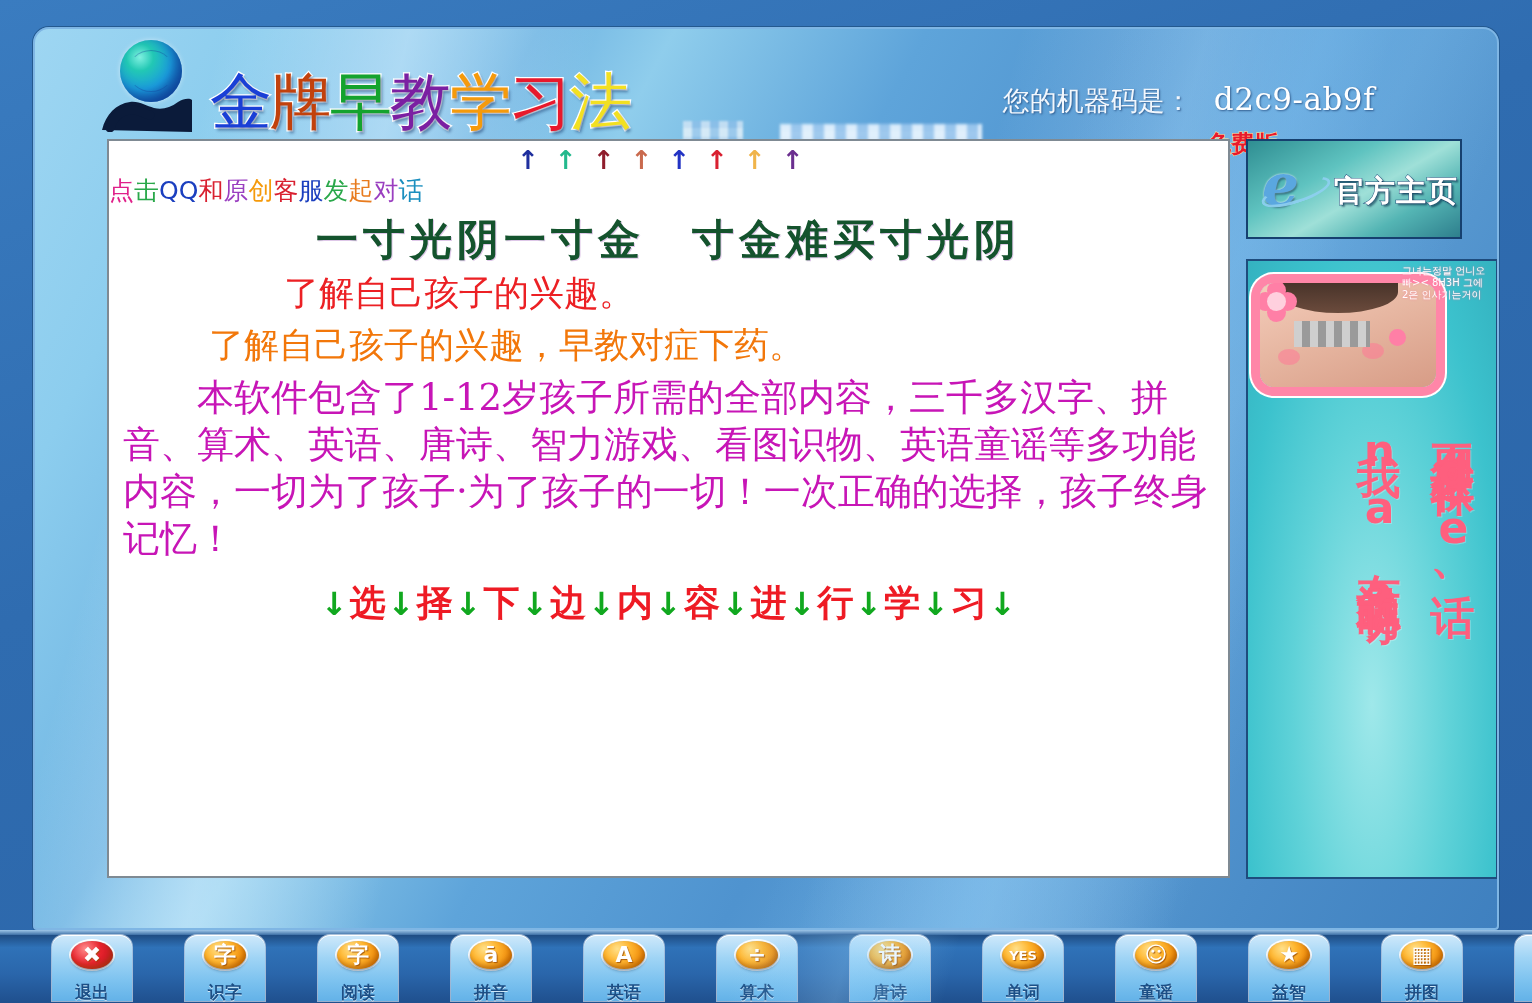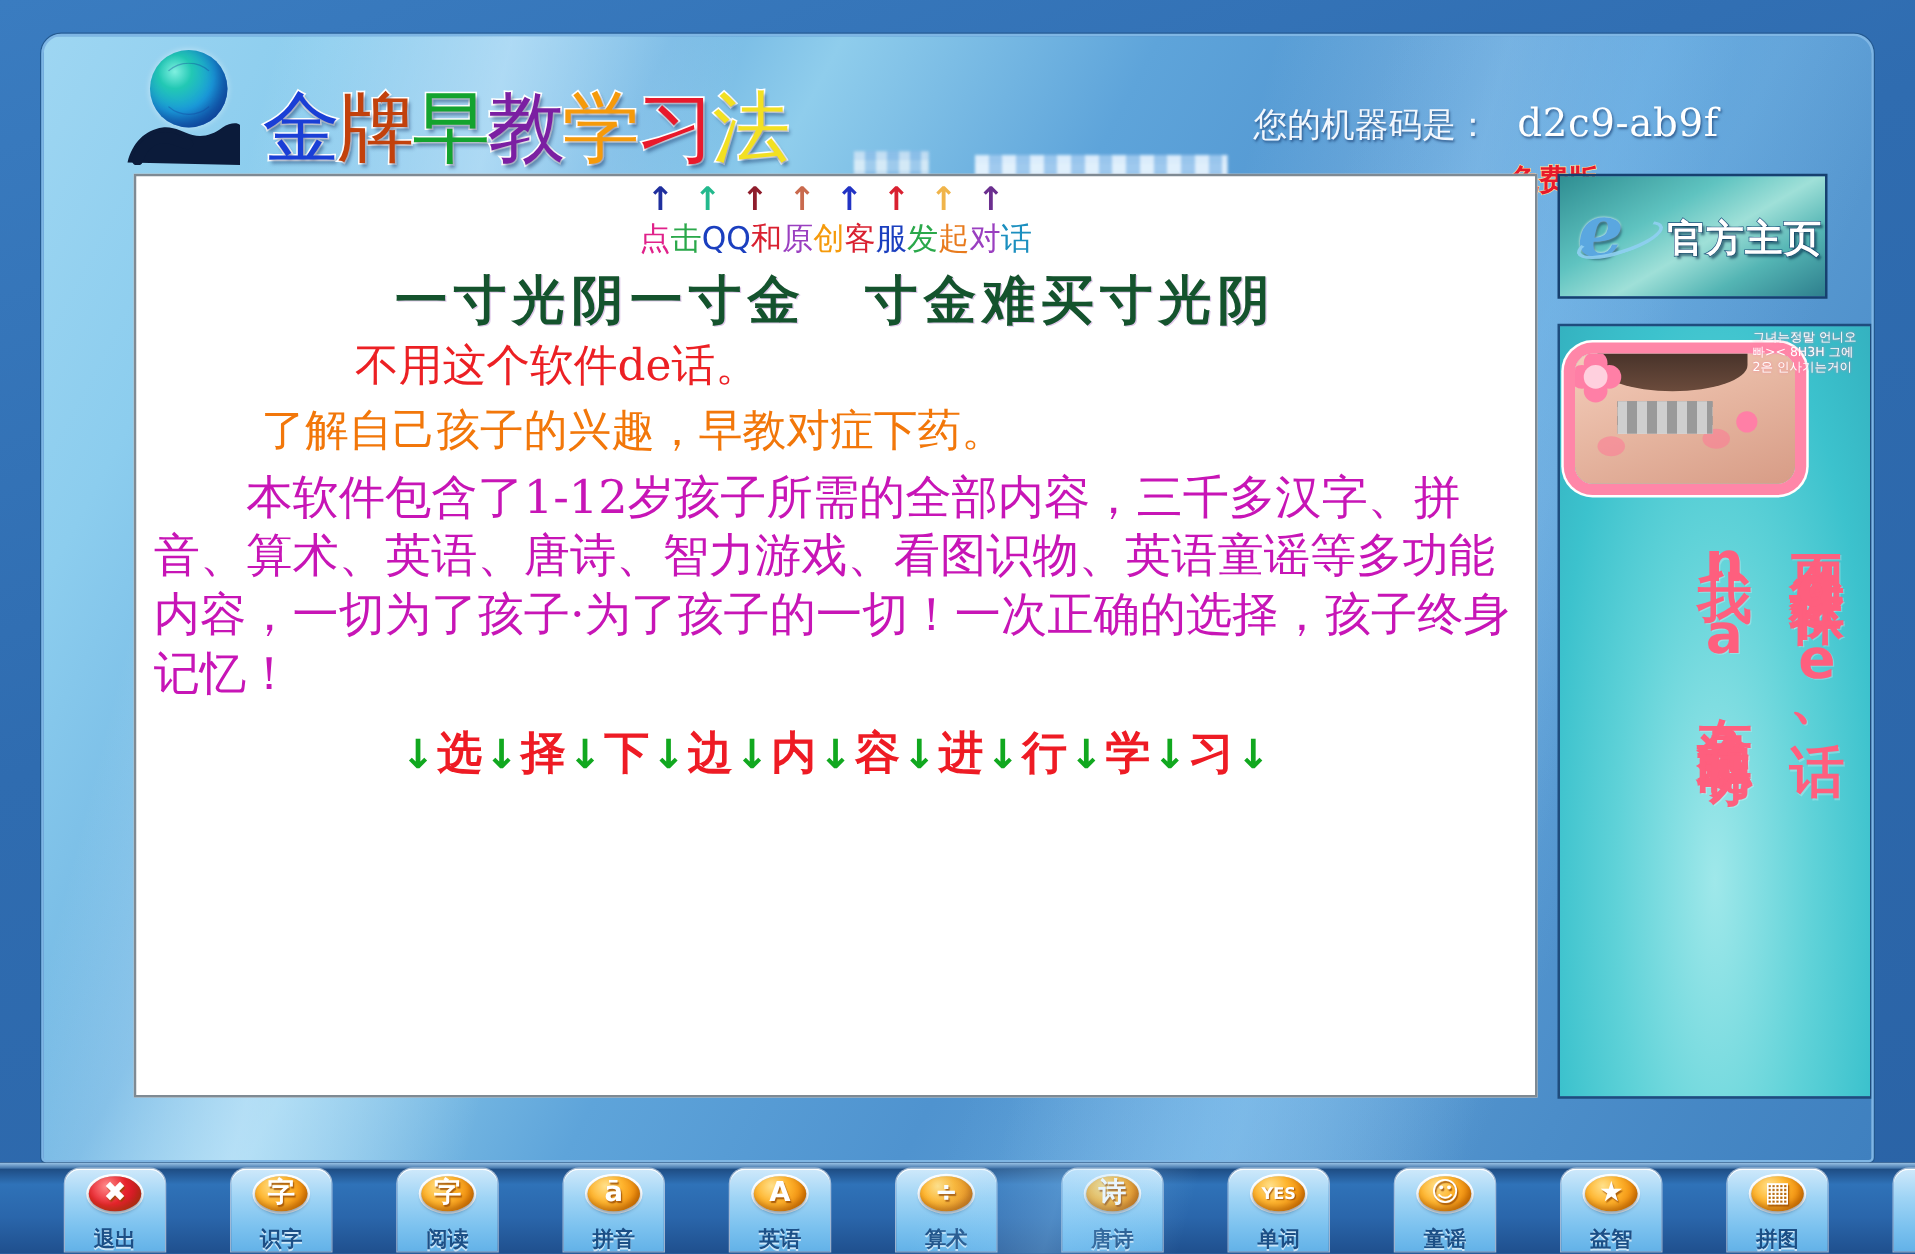--- a/index.html
+++ b/index.html
@@ -199,21 +199,21 @@
     margin-top: 6px;
     text-align: center;
     font-size: 26px;
     line-height: 26px;
     letter-spacing: 16px;
     font-family: "DejaVu Sans", sans-serif;
   }
   .arrows-up span { font-weight: bold; }
 
   #qq-line {
-    text-align: center;
+    text-align: left;
     font-family: "DejaVu Sans", sans-serif;
     font-size: 25px;
     line-height: 30px;
     margin-top: 3px;
     white-space: nowrap;
   }
   #qq-line span { font-weight: 500; }
 
   #proverb {
     text-align: center;
@@ -508,21 +508,21 @@
     </div>
 
     <div id="content-page">
 
       <div class="arrows-up" id="arrows-up"><span style="color: rgb(31, 47, 158);">↑</span><span style="color: rgb(35, 185, 141);">↑</span><span style="color: rgb(143, 29, 44);">↑</span><span style="color: rgb(201, 106, 78);">↑</span><span style="color: rgb(34, 51, 196);">↑</span><span style="color: rgb(217, 32, 48);">↑</span><span style="color: rgb(240, 180, 74);">↑</span><span style="color: rgb(107, 47, 143);">↑</span></div>
 
       <div id="qq-line"><span style="color: rgb(224, 33, 138);">点</span><span style="color: rgb(42, 168, 74);">击</span><span style="color: rgb(27, 63, 191);">Q</span><span style="color: rgb(27, 63, 191);">Q</span><span style="color: rgb(217, 32, 48);">和</span><span style="color: rgb(154, 63, 192);">原</span><span style="color: rgb(245, 154, 11);">创</span><span style="color: rgb(217, 32, 48);">客</span><span style="color: rgb(27, 63, 191);">服</span><span style="color: rgb(42, 168, 74);">发</span><span style="color: rgb(232, 123, 30);">起</span><span style="color: rgb(154, 63, 192);">对</span><span style="color: rgb(27, 143, 191);">话</span></div>
 
       <div id="proverb">一寸光阴一寸金　寸金难买寸光阴</div>
 
-      <div id="red-lead">不用这个软件de话。</div>
+      <div id="red-lead">了解自己孩子的兴趣。</div>
 
 
       <div id="orange-para">了解自己孩子的兴趣，早教对症下药。</div>
 
       <div class="body-para" id="purple-para">本软件包含了1-12岁孩子所需的全部内容，三千多汉字、拼音、算术、英语、唐诗、智力游戏、看图识物、英语童谣等多功能内容，一切为了孩子·为了孩子的一切！一次正确的选择，孩子终身记忆！</div>
 
       <div id="bottom-call"><span class="ar">↓</span><span class="ch">选</span><span class="ar">↓</span><span class="ch">择</span><span class="ar">↓</span><span class="ch">下</span><span class="ar">↓</span><span class="ch">边</span><span class="ar">↓</span><span class="ch">内</span><span class="ar">↓</span><span class="ch">容</span><span class="ar">↓</span><span class="ch">进</span><span class="ar">↓</span><span class="ch">行</span><span class="ar">↓</span><span class="ch">学</span><span class="ar">↓</span><span class="ch">习</span><span class="ar">↓</span></div>
     </div>
 
     <div id="right-rail">

